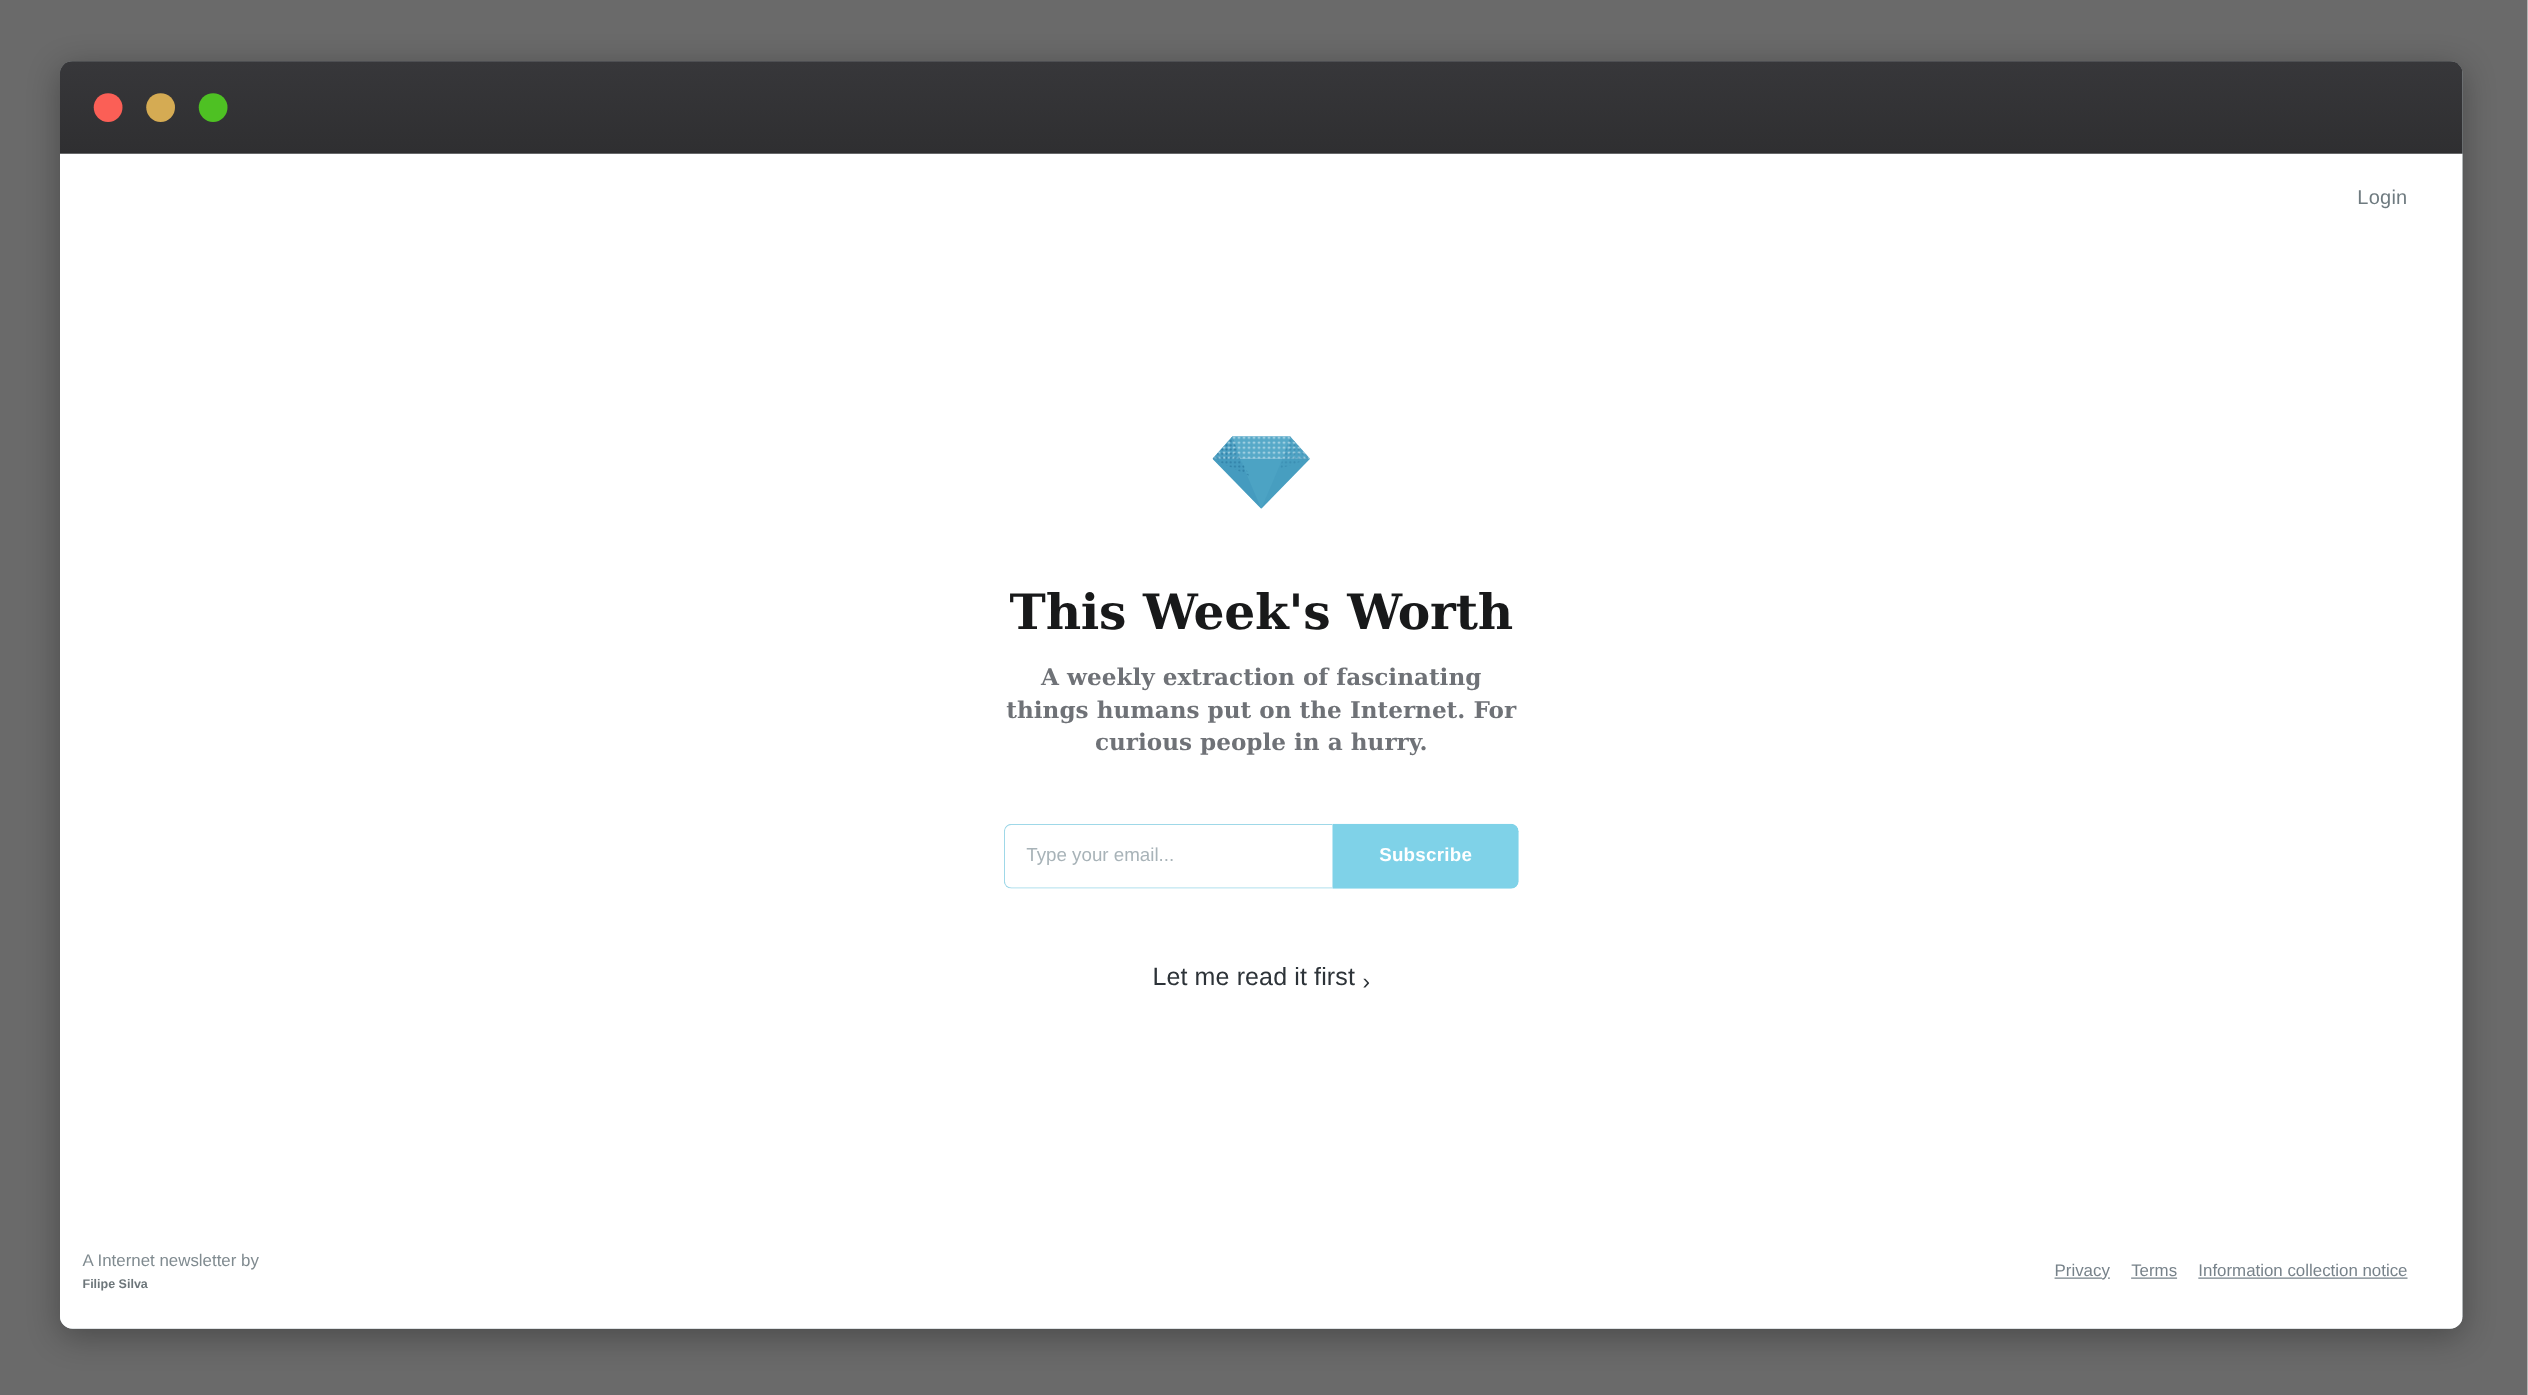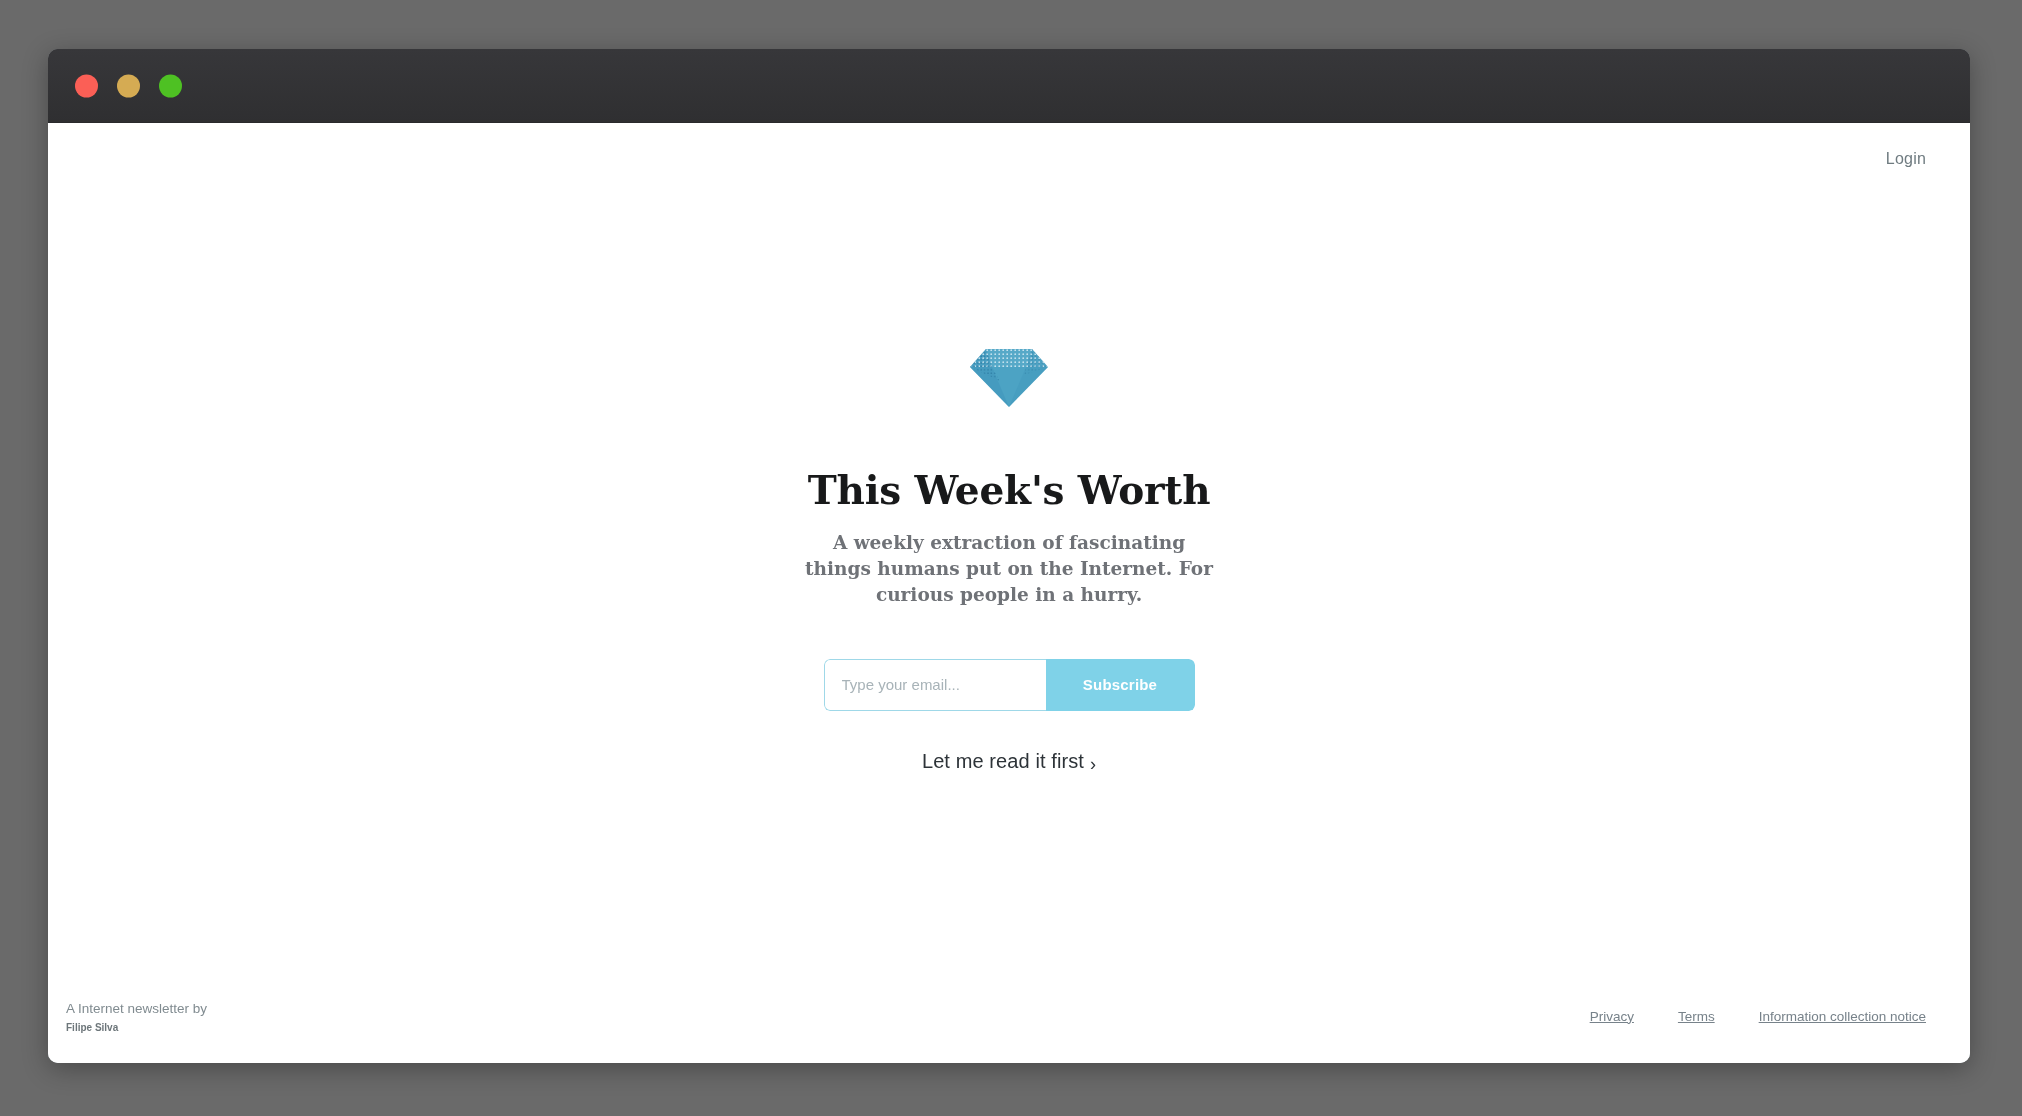--- a/index.html
+++ b/index.html
@@ -117,21 +117,21 @@
     font-size: 18.5px;
     line-height: 1.42;
     color: #6f7277;
     text-align: center;
     max-width: 420px;
   }
 
   .signup {
     margin-top: 50px;
     display: flex;
-    width: 371px;
+    width: 412px;
     height: 52px;
     border-radius: 6px;
     overflow: hidden;
   }
 
   .email-input {
     flex: 1 1 auto;
     width: 1px;
     border: 1px solid #9fd8e8;
     border-right: none;
@@ -154,21 +154,21 @@
     background: #7fd2e8;
     color: #ffffff;
     font-family: "Liberation Sans", sans-serif;
     font-weight: 700;
     font-size: 15px;
     letter-spacing: .2px;
     cursor: pointer;
   }
 
   .read-first {
-    margin-top: 39px;
+    margin-top: 60px;
     font-size: 20px;
     color: #2d3338;
     text-decoration: none;
     letter-spacing: .1px;
     display: inline-flex;
     align-items: flex-end;
     gap: 6px;
     cursor: pointer;
   }
   .chev {
@@ -208,21 +208,20 @@
     display: flex;
     align-items: center;
     gap: 17px;
     padding-bottom: 2px;
   }
   .legal a {
     font-size: 13.5px;
     color: #77828a;
     text-decoration: underline;
     cursor: pointer;
-    margin-left: 27px;
   }
 </style>
 </head>
 <body>
 
 <div class="window">
 
   <div class="titlebar">
     <div class="traffic">
       <span class="dot red"></span>

